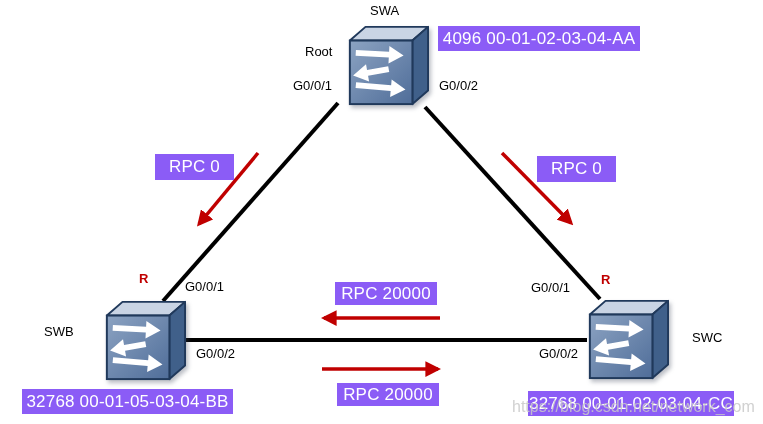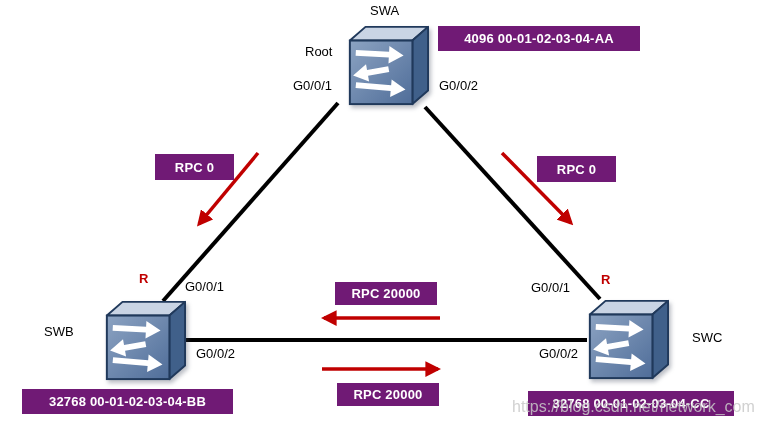--- a/index.html
+++ b/index.html
@@ -14,23 +14,23 @@
     position:absolute;width:86px;height:86px;z-index:2;
     filter:drop-shadow(2px 3px 2px rgba(60,70,90,.35));
   }
   .lbl{
     position:absolute;z-index:3;font-size:13px;color:#000;white-space:nowrap;
   }
   .rmark{
     position:absolute;z-index:3;font-size:13px;font-weight:bold;color:#C00000;white-space:nowrap;
   }
   .badge{
-    position:absolute;z-index:3;background:#701a75;color:#ffffff;
+    position:absolute;z-index:3;background:#8b5cf6;color:#ffffff;
     display:flex;align-items:center;justify-content:center;
-    font-size:13px;font-weight:700;letter-spacing:.2px;white-space:nowrap;
+    font-size:17px;font-weight:400;letter-spacing:.2px;white-space:nowrap;
   }
   .watermark{
     position:absolute;z-index:6;font-size:16px;color:rgba(200,200,200,.85);white-space:nowrap;
   }
 </style>
 </head>
 <body>
 
 <div id="canvas">
 
@@ -87,21 +87,21 @@
   <div class="lbl" style="left:370px;top:3px">SWA</div>
   <div class="lbl" style="left:305px;top:44px">Root</div>
   <div class="lbl" style="left:293px;top:78px">G0/0/1</div>
   <div class="lbl" style="left:439px;top:78px">G0/0/2</div>
   <div class="badge" style="left:438px;top:26px;width:202px;height:25px">4096 00-01-02-03-04-AA</div>
 
   <div class="lbl" style="left:44px;top:324px">SWB</div>
   <div class="rmark" style="left:139px;top:271px">R</div>
   <div class="lbl" style="left:185px;top:279px">G0/0/1</div>
   <div class="lbl" style="left:196px;top:346px">G0/0/2</div>
-  <div class="badge" style="left:22px;top:389px;width:211px;height:25px">32768 00-01-02-03-04-BB</div>
+  <div class="badge" style="left:22px;top:389px;width:211px;height:25px">32768 00-01-05-03-04-BB</div>
 
   <div class="lbl" style="left:692px;top:330px">SWC</div>
   <div class="rmark" style="left:601px;top:272px">R</div>
   <div class="lbl" style="left:531px;top:280px">G0/0/1</div>
   <div class="lbl" style="left:539px;top:346px">G0/0/2</div>
   <div class="badge" style="left:528px;top:391px;width:206px;height:25px">32768 00-01-02-03-04-CC</div>
 
   <div class="badge" style="left:155px;top:154px;width:79px;height:26px">RPC 0</div>
   <div class="badge" style="left:537px;top:156px;width:79px;height:26px">RPC 0</div>
   <div class="badge" style="left:335px;top:282px;width:102px;height:23px">RPC 20000</div>

